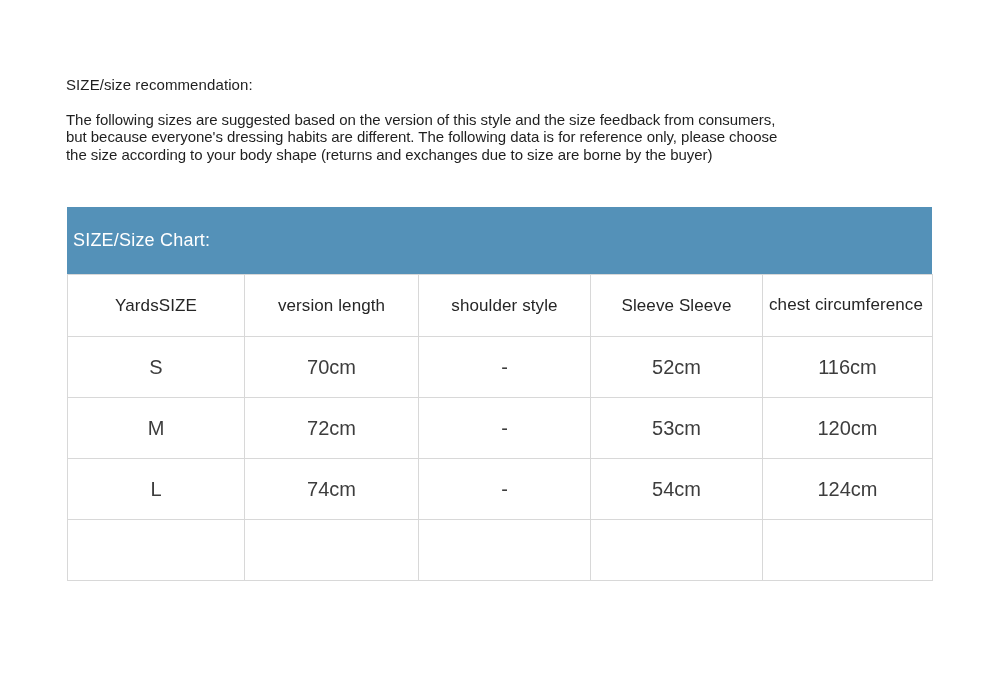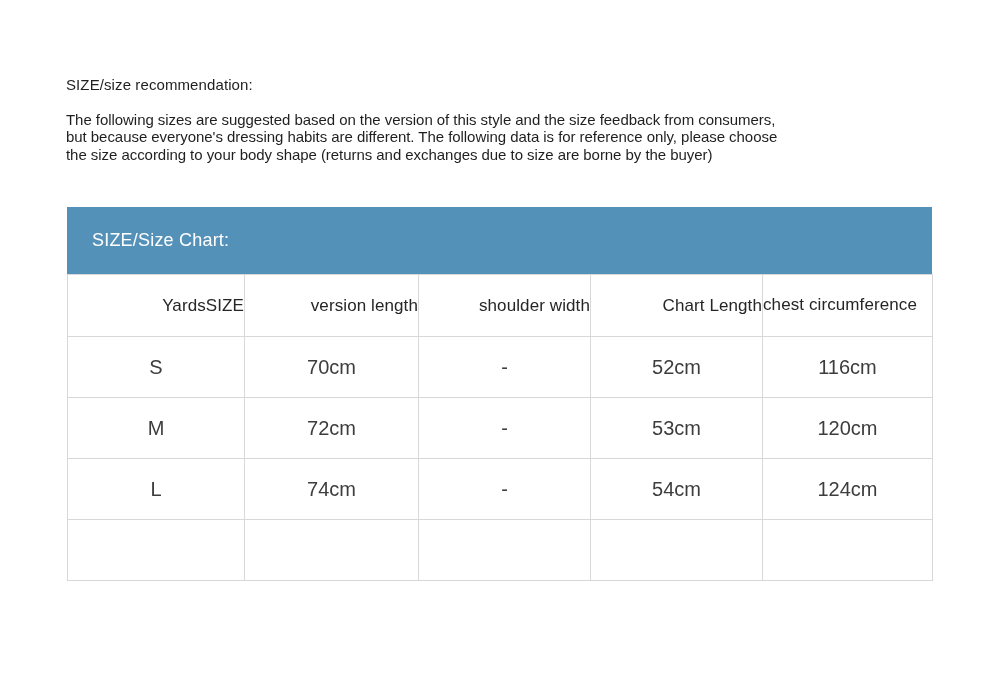--- a/index.html
+++ b/index.html
@@ -38,21 +38,21 @@
   .chart-header {
     position: absolute;
     left: 67px;
     top: 207px;
     width: 865px;
     height: 67px;
     background: #5491b8;
     color: #ffffff;
     display: flex;
     align-items: center;
-    padding-left: 25px;
+    padding-left: 6px;
     font-size: 18px;
     font-weight: 400;
     letter-spacing: 0.2px;
   }
 
   .size-table {
     position: absolute;
     left: 67px;
     top: 274px;
     width: 865px;
@@ -66,25 +66,24 @@
     text-align: center;
     vertical-align: middle;
     overflow: hidden;
   }
   .size-table th {
     height: 62px;
     font-size: 17px;
     font-weight: 400;
     color: #262626;
     letter-spacing: 0.1px;
-    text-align: right;
   }
   .size-table th.align-left {
     text-align: left;
-    padding-left: 0;
+    padding-left: 6px;
     padding-right: 6px;
     line-height: 1.2;
   }
   .size-table td {
     height: 61px;
     font-size: 20px;
     font-weight: 400;
     color: #3d3d3d;
   }
   .col-0 { width: 177px; }
@@ -113,22 +112,22 @@
       <col class="col-0">
         <col class="col-1">
         <col class="col-2">
         <col class="col-3">
         <col class="col-4">
     </colgroup>
     <thead>
       <tr>
         <th>YardsSIZE</th>
         <th>version length</th>
-        <th>shoulder width</th>
-        <th>Chart Length</th>
+        <th>shoulder style</th>
+        <th>Sleeve Sleeve</th>
         <th class="align-left">chest circumference</th>
       </tr>
     </thead>
     <tbody>
       <tr>
         <td>S</td>
         <td>70cm</td>
         <td>-</td>
         <td>52cm</td>
         <td>116cm</td>

